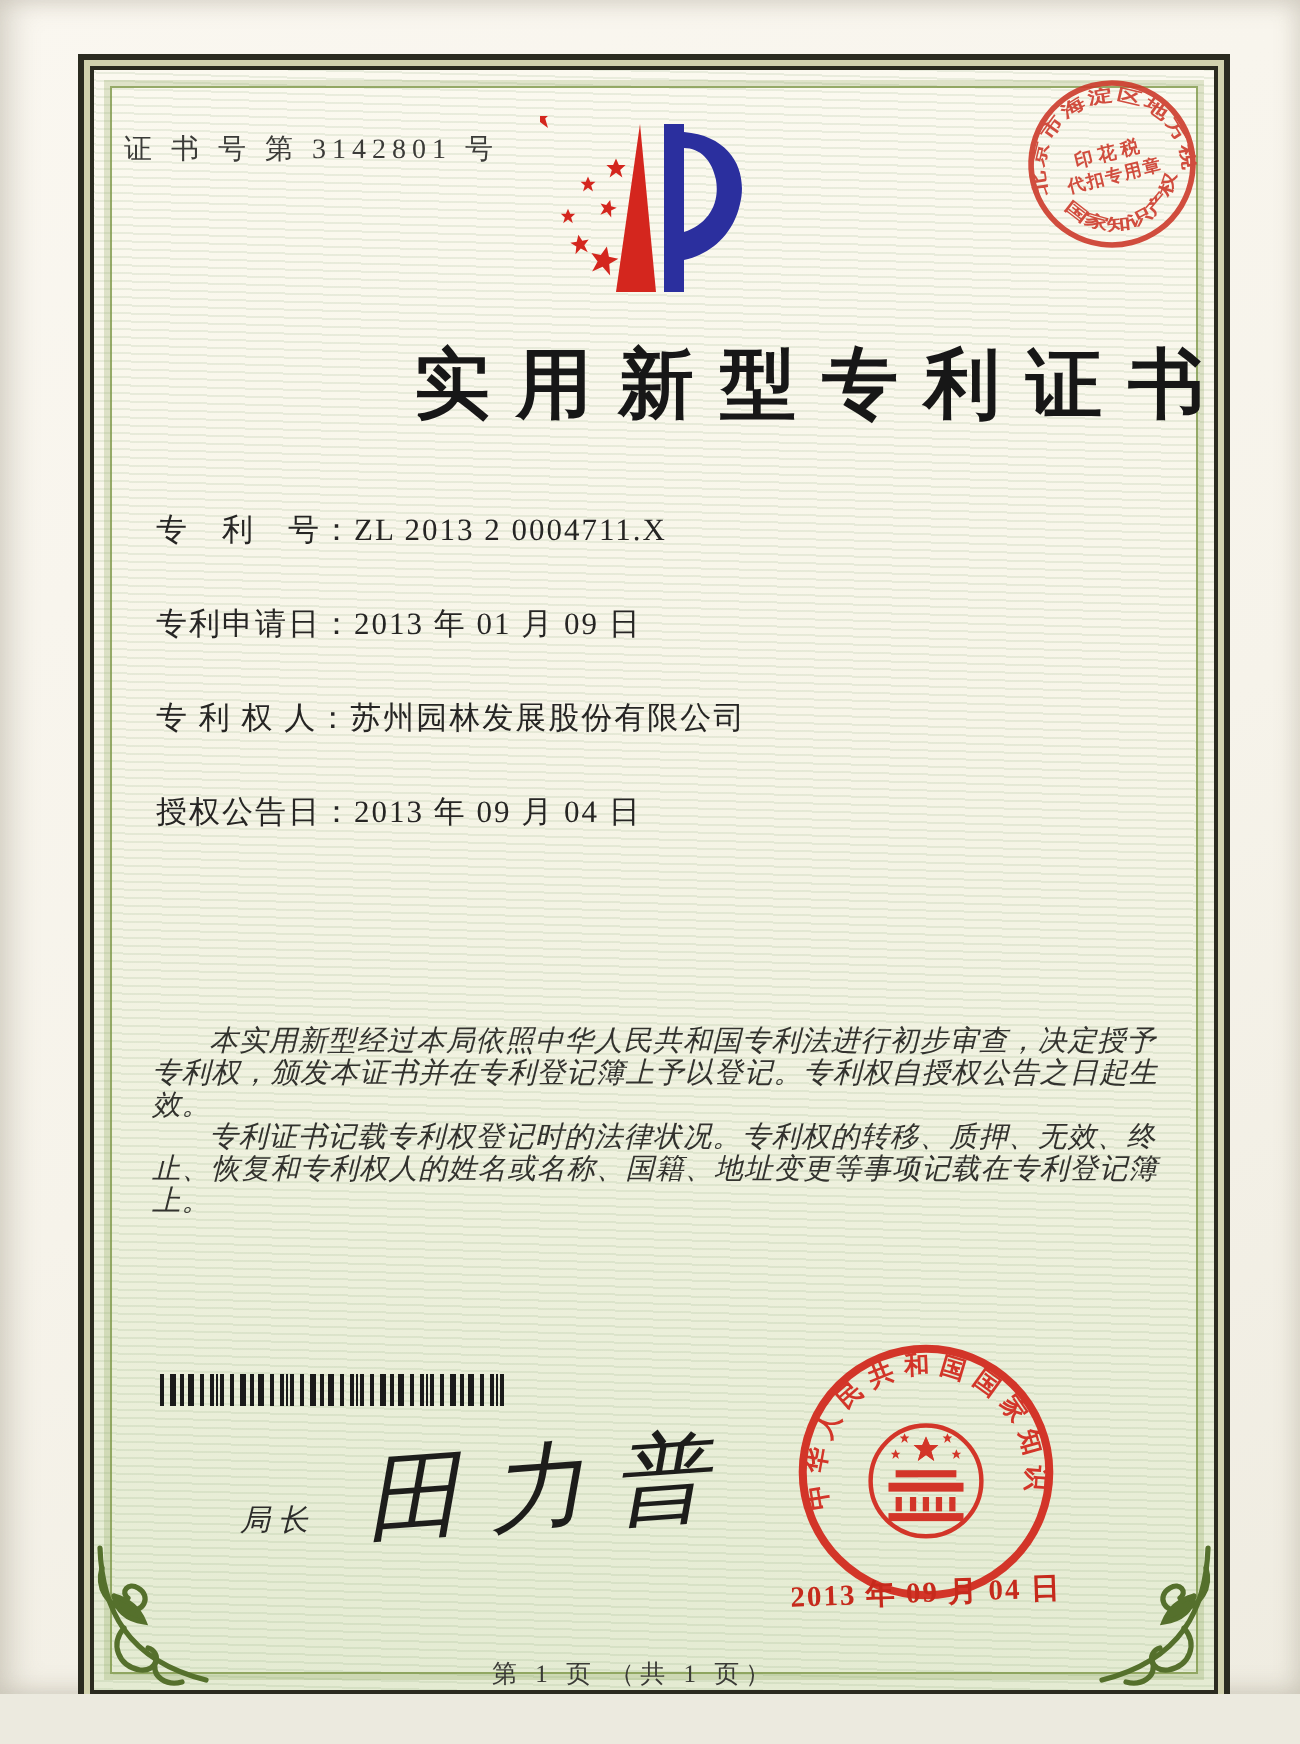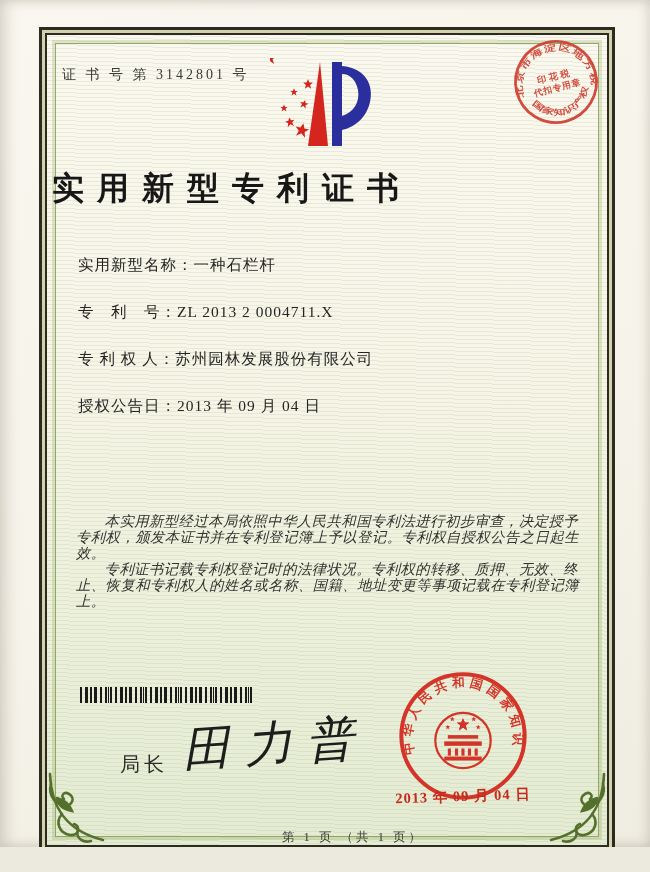--- a/index.html
+++ b/index.html
@@ -21,53 +21,53 @@
       linear-gradient(180deg, #fbf9ef 0%, #f7f5e8 40%, #edf0dc 72%, #e4ebd2 100%);
   }
   .green-frame {
     position:absolute; inset:8px; pointer-events:none;
     border:1px solid rgba(124,150,70,.8);
     box-shadow: 0 0 0 3px rgba(124,150,70,.22);
   }
   .cert-no { position:absolute; left:62px; top:66px; font-size:14px; letter-spacing:3px; color:#3b3b38; }
   .logo { position:absolute; left:270px; top:58px; width:104px; height:92px; }
   .title {
-    position:absolute; left:39px; top:167px; width:576px; text-align:left;
-    font-size:32px; font-weight:600; letter-spacing:13px; text-indent:13px; color:#171717;
+    position:absolute; left:39px; top:167px; width:576px; text-align:right;
+    font-size:38px; font-weight:600; letter-spacing:13px; text-indent:13px; color:#171717;
   }
   .fields { position:absolute; left:78px; top:255px; width:470px; }
   .field-row { height:22px; margin-bottom:25px; font-size:15.5px; color:#262524; letter-spacing:1px; white-space:nowrap; }
   .f-label { font-weight:500; }
   .f-value { }
   .body-text { position:absolute; left:76px; top:513px; width:508px; color:#32322e; }
   .body-text p {
     margin:0; text-indent:2em; font-size:14.3px; line-height:16px;
     font-style:italic; font-family:"DejaVu Serif", serif; letter-spacing:.5px;
   }
   .barcode {
     position:absolute; left:80px; top:687px; width:172px; height:16px;
     background:
       repeating-linear-gradient(90deg, #1a1a1a 0 2px, rgba(0,0,0,0) 2px 5px),
       repeating-linear-gradient(90deg, #1a1a1a 0 1px, rgba(0,0,0,0) 1px 7px);
   }
-  .sig-role { position:absolute; left:120px; top:751px; font-size:20px; letter-spacing:4px; color:#2c2c2a; }
+  .sig-role { position:absolute; left:120px; top:751px; font-size:15px; letter-spacing:4px; color:#2c2c2a;font-style:italic; }
   .sig-name {
     position:absolute; left:182px; top:712px; font-size:48px; font-style:italic;
     font-family:"DejaVu Serif", serif; color:#1d1d1b; letter-spacing:14px;
     transform:rotate(-4deg);
   }
   .seal { position:absolute; left:396px; top:669px; width:134px; height:134px; opacity:.93; }
   .seal-date {
     position:absolute; left:392px; top:787px; width:142px; text-align:center;
     color:#c62a1c; font-size:14.5px; font-weight:600; letter-spacing:1px; transform:rotate(-2deg);
   }
   .tax-stamp { position:absolute; left:512px; top:38px; width:88px; height:88px; transform:rotate(-14deg); opacity:.9; }
   .footer {
     position:absolute; left:39px; top:829px; width:556px; text-align:center;
-    font-size:12.5px; letter-spacing:3px; color:#3a3a36;margin-left:36px;
+    font-size:12.5px; letter-spacing:3px; color:#3a3a36;
   }
   .orn { position:absolute; width:62px; height:76px; }
   .orn-left { left:45px; top:770px; }
   .orn-right { left:547px; top:770px; transform:scaleX(-1); }
 </style>
 </head>
 <body>
 
 <div class="page">
 
@@ -93,24 +93,24 @@
     <g fill="#2b2f9e">
       <polygon points="62,4 72,4 72,88 62,88"></polygon>
       <path d="M72,8 C96,10 104,28 100,44 C96,62 82,70 72,72 L72,58 C84,54 90,44 88,32 C86,22 80,16 72,16 Z"></path>
     </g>
   </svg>
 
   <div class="title">实用新型专利证书</div>
 
   <div class="fields">
     <div class="field-row">
-      <span class="f-label">实用新型名称：</span><span class="f-value">一种石栏杆</span>
+      <span class="f-label">专　利　号：</span><span class="f-value">ZL 2013 2 0004711.X</span>
     </div>
     <div class="field-row">
-      <span class="f-label">专　利　号：</span><span class="f-value">ZL 2013 2 0004711.X</span>
+      <span class="f-label">专利申请日：</span><span class="f-value">2013 年 01 月 09 日</span>
     </div>
     <div class="field-row">
       <span class="f-label">专 利 权 人：</span><span class="f-value">苏州园林发展股份有限公司</span>
     </div>
     <div class="field-row">
       <span class="f-label">授权公告日：</span><span class="f-value">2013 年 09 月 04 日</span>
     </div>
   </div>
 
   <div class="body-text">

